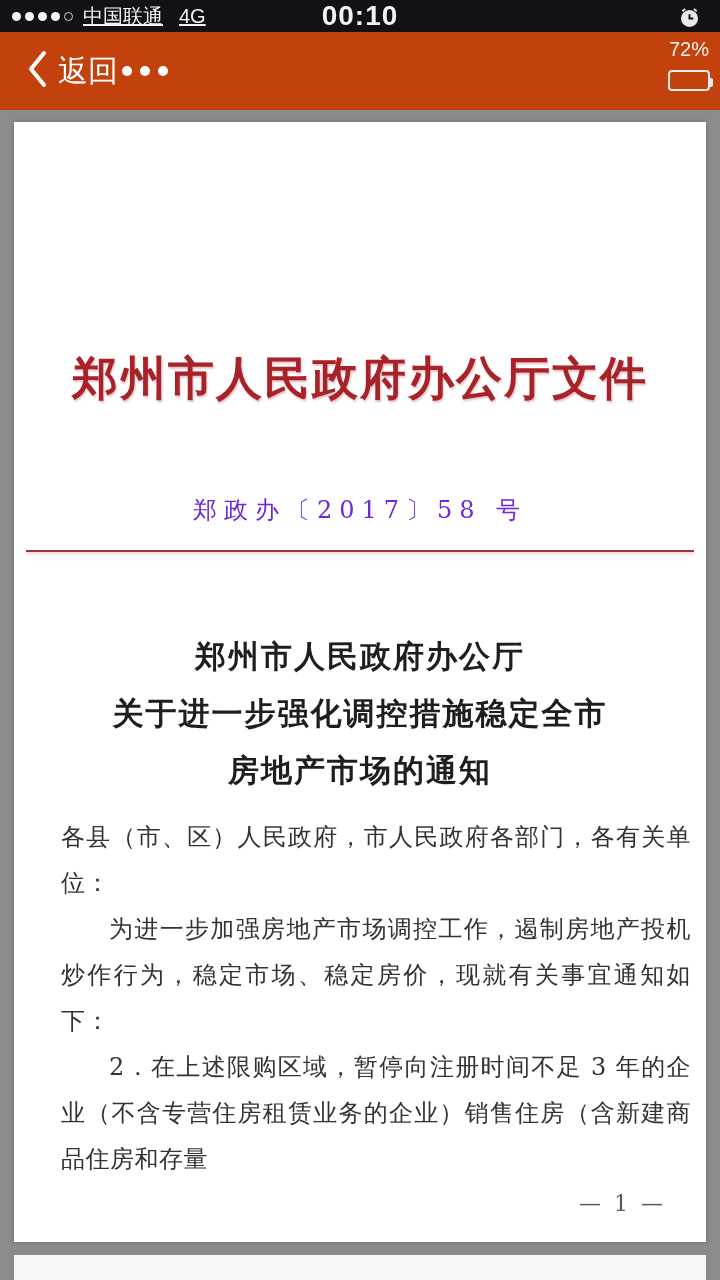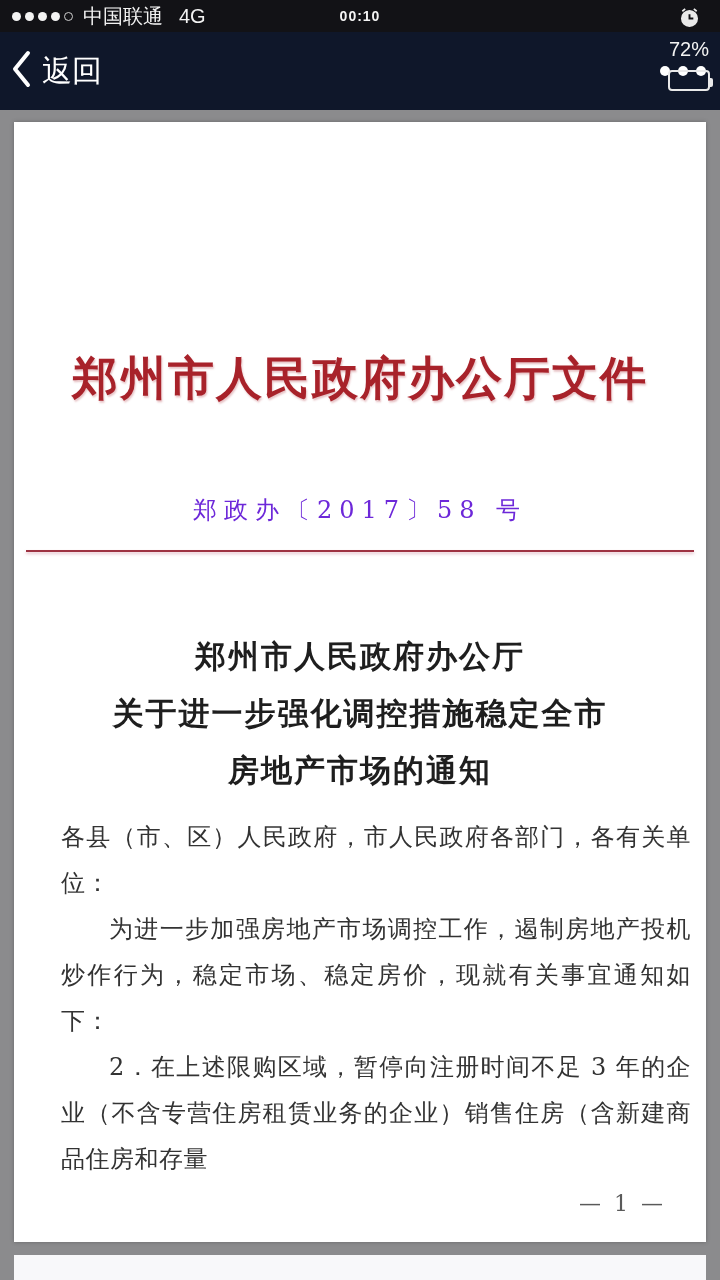--- a/index.html
+++ b/index.html
@@ -2,43 +2,43 @@
 <html><head>
 <meta charset="utf-8">
 <style>
   * { margin:0; padding:0; box-sizing:border-box; }
   html,body { width:720px; height:1280px; overflow:hidden; background:#8b8b8d; }
   body { font-family:"Liberation Sans", sans-serif; }
 
   
   .statusbar {
     position:relative; height:32px; background:#121216; color:#f3f3f3;
-    display:flex; align-items:center; padding:0 12px;
+    display:flex; align-items:center; padding:0 12px;text-decoration:underline;
   }
   .sb-left { display:flex; align-items:center; gap:6px; font-size:20px; }
   .sig-dots { display:flex; gap:4px; margin-right:4px; }
   .sig-dot { width:9px; height:9px; border-radius:50%; }
   .sig-dot.filled { background:#f3f3f3; }
   .sig-dot.empty  { background:transparent; border:1.5px solid #cfcfcf; }
   .sb-net { margin-left:10px; font-size:20px; }
   .sb-time {
     position:absolute; left:50%; transform:translateX(-50%);
-    font-size:14px; font-weight:bold; letter-spacing:1px;
+    font-size:28px; font-weight:bold; letter-spacing:1px;
   }
   .sb-right { position:absolute; right:10px; display:flex; align-items:center; gap:9px;flex-direction:column; }
   .sb-right svg { display:block; }
   .batt-pct { font-size:20px; }
   .batt { position:relative; width:42px; height:21px; border:2px solid #e9e9e9; border-radius:4px; padding:2px; }
   .batt-fill { height:100%; background:#ffffff; border-radius:1px; }
   .batt-nub { position:absolute; right:-5px; top:6px; width:3px; height:9px; background:#e9e9e9; border-radius:0 2px 2px 0; }
 
   
   .navbar {
-    height:78px; background:#0f172a; color:#ffffff;
-    display:flex; align-items:center; justify-content:space-between; padding:0 10px;
+    height:78px; background:#c2410c; color:#ffffff;
+    display:flex; align-items:center; padding:0 26px;
   }
   .back-btn { display:flex; align-items:center; gap:10px; cursor:pointer; }
   .back-label { font-size:30px; }
   .more-btn { display:flex; gap:8px; padding:10px 4px; cursor:pointer; }
   .more-dot { width:10px; height:10px; border-radius:50%; background:#ffffff; }
 
   
   .viewer { position:relative; height:1170px; background:#8b8b8d; }
   .page1 {
     position:absolute; left:14px; top:12px; width:692px; height:1120px;

